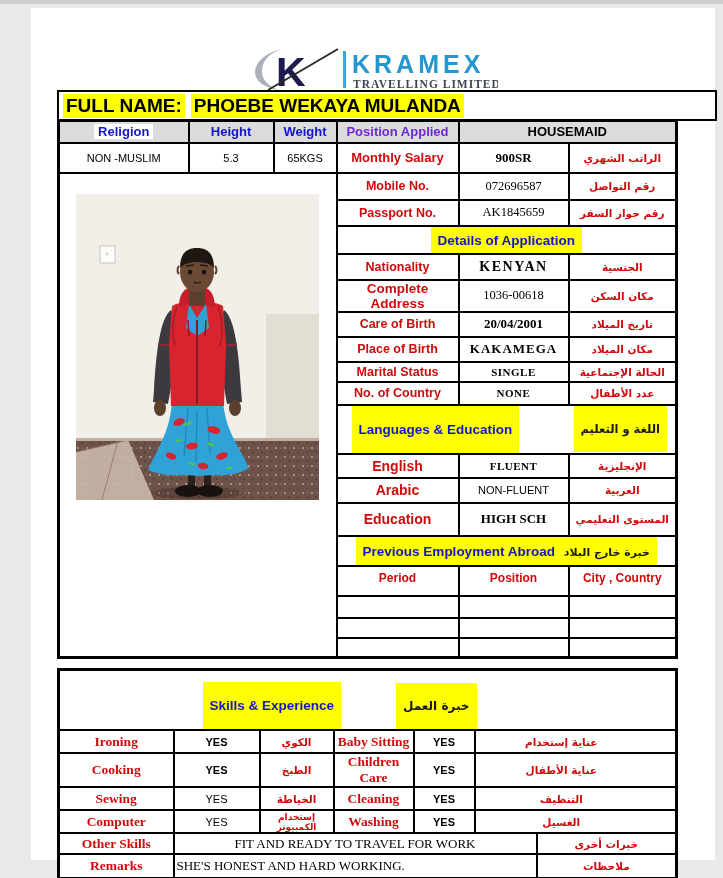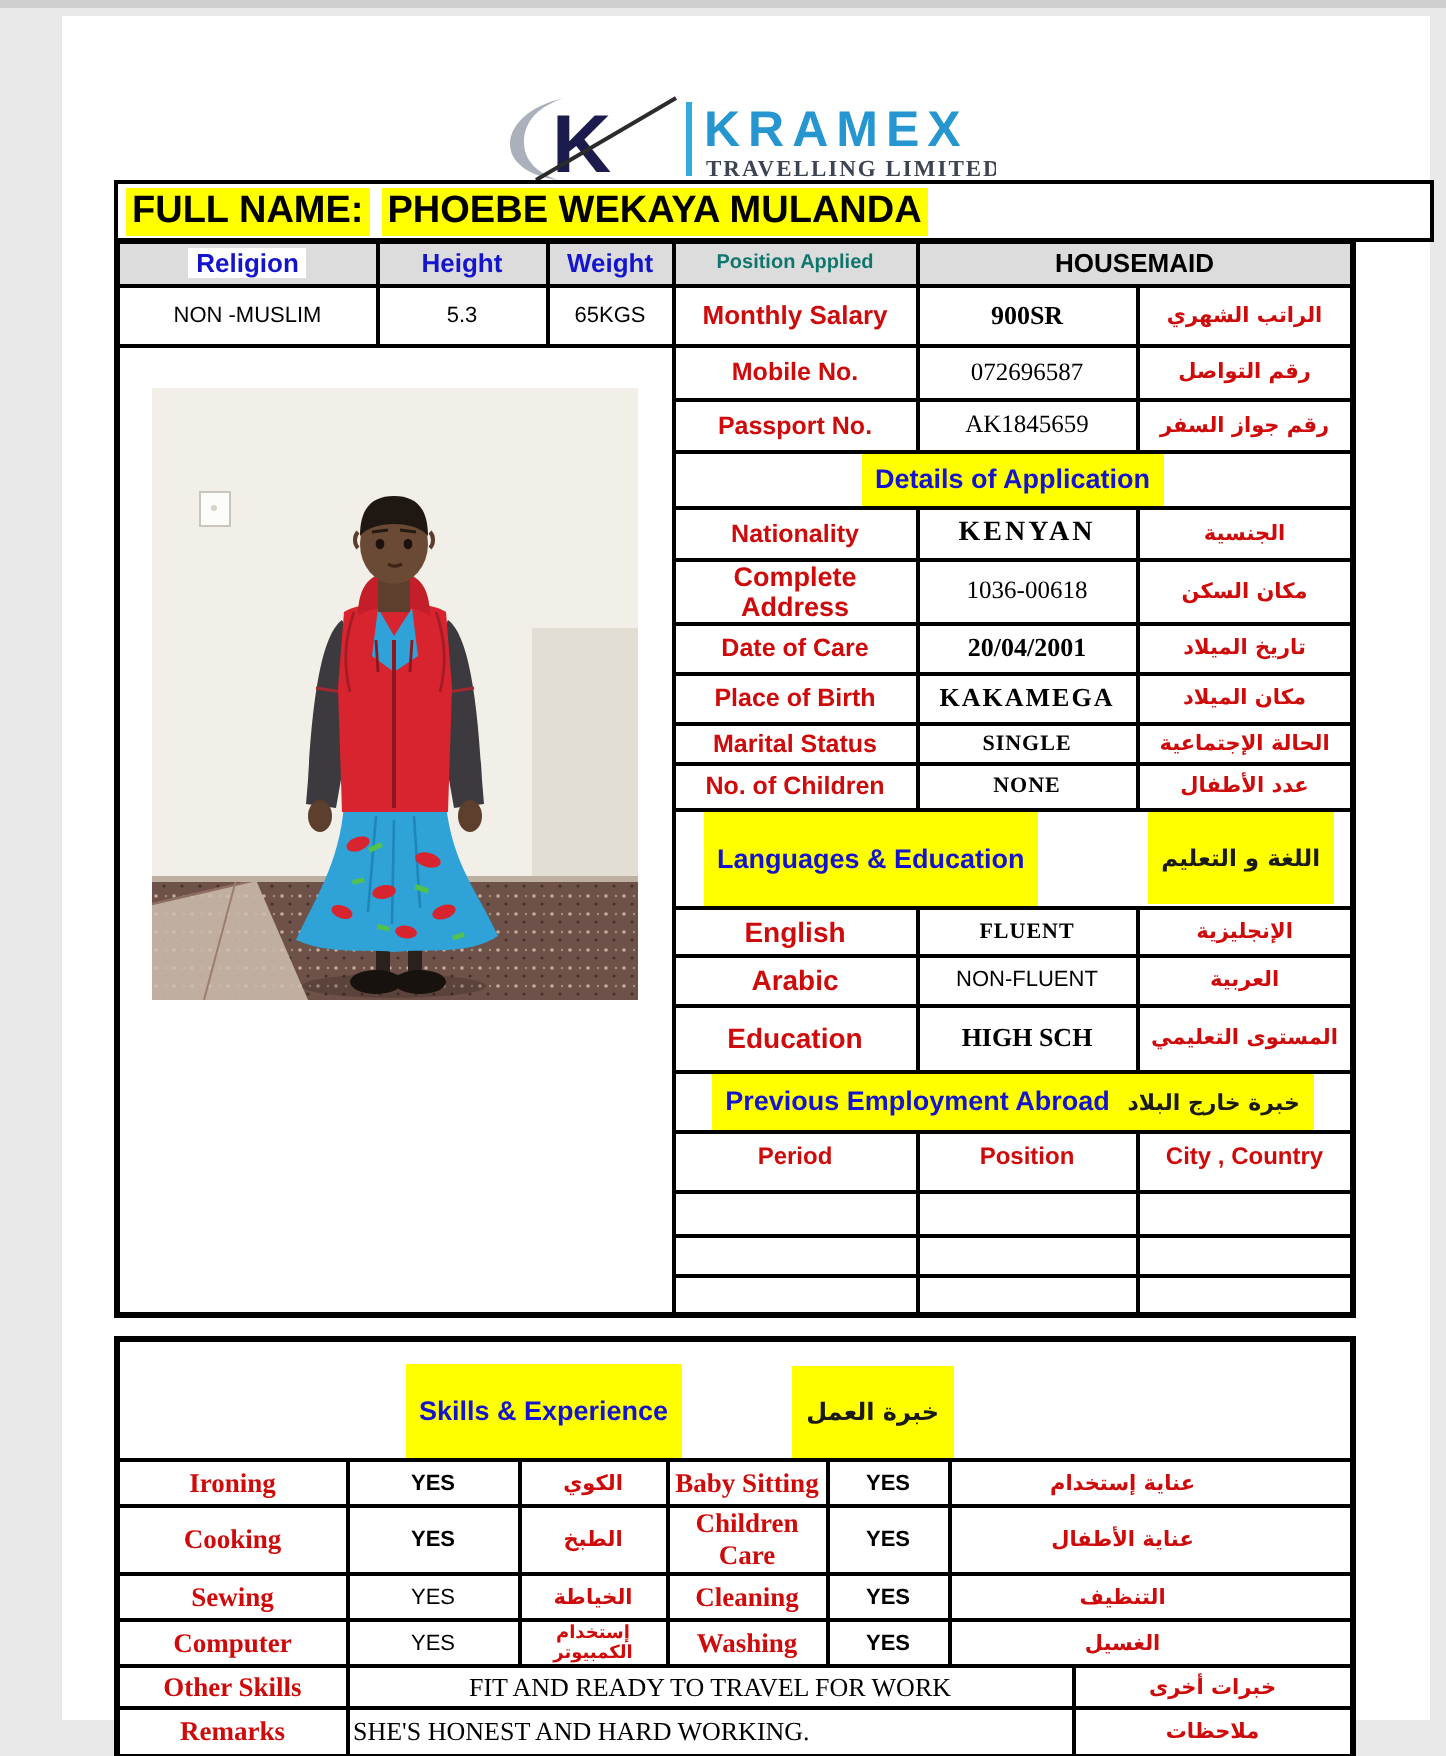--- a/index.html
+++ b/index.html
@@ -20,21 +20,21 @@
   
   table.t{border-collapse:collapse;table-layout:fixed;border:3px solid #000;background:#fff;}
   table.t td{border:2px solid #000;padding:0 2px;text-align:center;vertical-align:middle;overflow:hidden;}
 
   .main{position:absolute;left:26px;top:111px;width:618px;}
   .skills{position:absolute;left:26px;top:660px;width:618px;}
 
   .grayrow td{background:#dcdcdc;}
   .bluehead{color:#1414cc;font-weight:bold;font-size:13px;}
   .whitehl{background:#ffffff;padding:0 4px;}
-  .blackhead{color:#0f766e;font-weight:bold;font-size:10px;margin-left:25px;}
+  .blackhead{color:#6d28d9;font-weight:bold;font-size:13px;margin-left:25px;}
   td.housemaid{text-align:left;padding-left:5px;font-weight:bold;font-size:13px;}
 
   .lbl{color:#cf0a0a;font-weight:bold;font-size:12.5px;font-family:"Liberation Sans",sans-serif;}
   .ar{color:#cf0a0a;font-weight:bold;font-size:10.5px;font-family:"DejaVu Sans",sans-serif;direction:rtl;}
   .ar-dark{color:#1a1a1a;}
   .serif-b{font-family:"Liberation Serif",serif;font-weight:bold;font-size:13px;}
   .serif-b-sm{font-family:"Liberation Serif",serif;font-weight:bold;font-size:11px;letter-spacing:.5px;}
   .serif-r{font-family:"Liberation Serif",serif;font-size:12.5px;}
   .sans-sm{font-size:11px;}
   .kenyan{font-family:"Liberation Serif",serif;font-weight:bold;font-size:14px;letter-spacing:1.5px;}
@@ -199,36 +199,36 @@
       <td class="lbl">Nationality</td>
       <td class="kenyan">KENYAN</td>
       <td class="ar">الجنسية</td>
     </tr>
     <tr style="height:25px">
       <td class="lbl" style="font-size:13.5px">Complete Address</td>
       <td class="serif-r">1036-00618</td>
       <td class="ar">مكان السكن</td>
     </tr>
     <tr style="height:25px">
-      <td class="lbl">Date of Care</td>
+      <td class="lbl">Care of Birth</td>
       <td class="serif-b">20/04/2001</td>
       <td class="ar">تاريخ الميلاد</td>
     </tr>
     <tr style="height:25px">
       <td class="lbl">Place of Birth</td>
       <td class="serif-b" style="letter-spacing:1px">KAKAMEGA</td>
       <td class="ar">مكان الميلاد</td>
     </tr>
     <tr style="height:20px">
       <td class="lbl">Marital Status</td>
       <td class="serif-b-sm">SINGLE</td>
       <td class="ar">الحالة الإجتماعية</td>
     </tr>
     <tr style="height:23px">
-      <td class="lbl">No. of Children</td>
+      <td class="lbl">No. of Country</td>
       <td class="serif-b-sm">NONE</td>
       <td class="ar">عدد الأطفال</td>
     </tr>
 
     <tr style="height:29px">
       <td colspan="3" class="langhdr">
         <div>
           <span class="hl sec-title">Languages &amp; Education</span>
           <span class="hl ar ar-dark" style="font-size:11.5px">اللغة و التعليم</span>
         </div>

